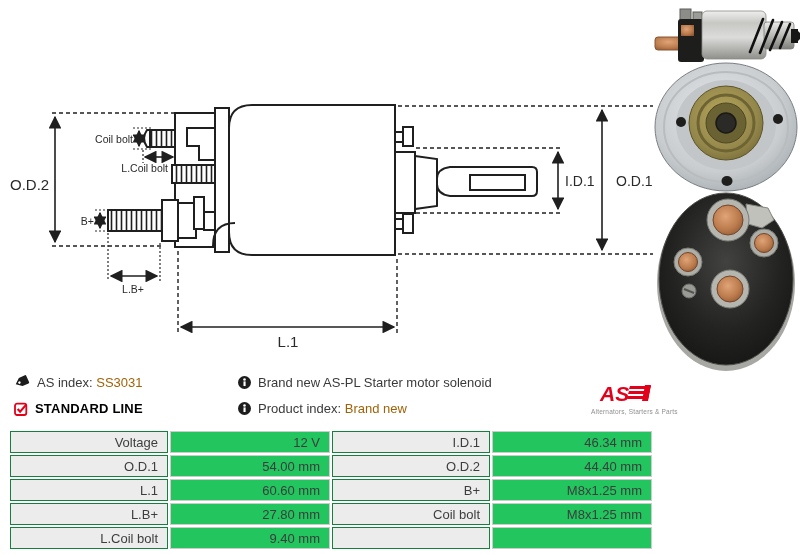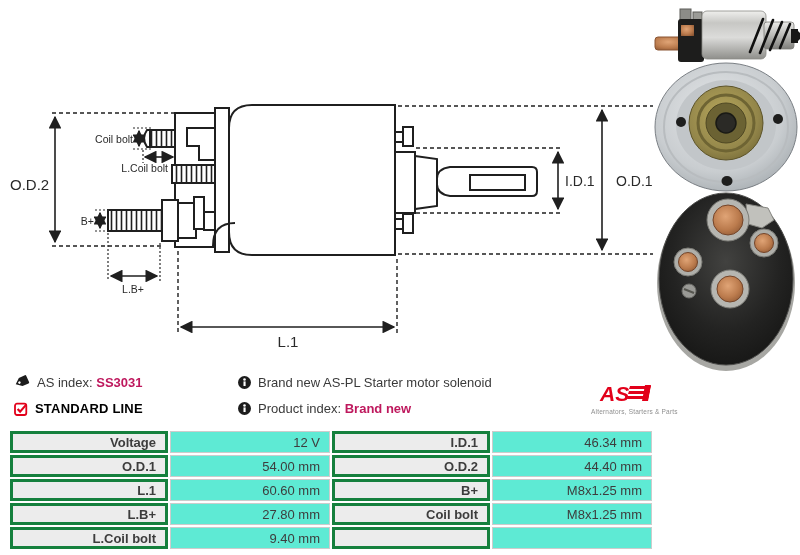--- a/index.html
+++ b/index.html
@@ -6,33 +6,33 @@
   body{width:800px;height:555px;font-family:"Liberation Sans",sans-serif;-webkit-font-smoothing:antialiased;}
   .page{position:relative;width:800px;height:555px;overflow:hidden;background:#fff;}
 
   
   .diagram-svg{position:absolute;left:0;top:0;}
   .photos-svg{position:absolute;left:650px;top:0;}
 
   
   .info-bar{position:absolute;left:0;top:372px;width:800px;height:58px;font-size:13px;color:#3a3a3a;}
   .info-item{position:absolute;display:flex;align-items:center;gap:7px;white-space:nowrap;}
-  .info-item .txt b{font-weight:bold;color:#be185d;}
+  .info-item .txt b{font-weight:normal;color:#a16207;}
   .icon-svg{display:block;}
   .red-line{color:#000000;font-weight:bold;letter-spacing:.2px;}
   .logo-wrap{position:absolute;left:591px;top:12px;width:64px;text-align:center;}
   .logo-tagline{font-size:6.5px;color:#8f8f8f;margin-top:1px;letter-spacing:.2px;white-space:nowrap;}
 
   
   .specs-table{position:absolute;left:10px;top:431px;display:grid;
     grid-template-columns:158px 160px 158px 160px;grid-auto-rows:22px;gap:2px;}
   .cell{box-sizing:border-box;display:flex;align-items:center;justify-content:flex-end;
     padding-right:9px;font-size:13px;color:#3d3d3d;}
-  .cell-label{background:#ececec;border:3px solid #15803d;font-weight:bold;}
-  .cell-value{background:#5eead4;border:1px solid #cccccc;}
+  .cell-label{background:#ececec;border:1px solid #15803d;}
+  .cell-value{background:#22c55e;border:1px solid #cccccc;}
 
   
   .ln{stroke:#1f1f1f;stroke-width:2;fill:#fff;}
   .lnf{stroke:#1f1f1f;stroke-width:2;fill:none;}
   .dash{stroke:#1f1f1f;stroke-width:1.4;stroke-dasharray:4 3;fill:none;}
   .dot{stroke:#2a2a2a;stroke-width:1.2;stroke-dasharray:2 2;fill:none;}
   .dim{stroke:#1f1f1f;stroke-width:1.6;fill:none;}
   .dlabel{fill:#2a2a2a;font-family:"Liberation Sans",sans-serif;}
   .thread{fill:url(#threadPat);stroke:#1f1f1f;stroke-width:2;}
 </style>

